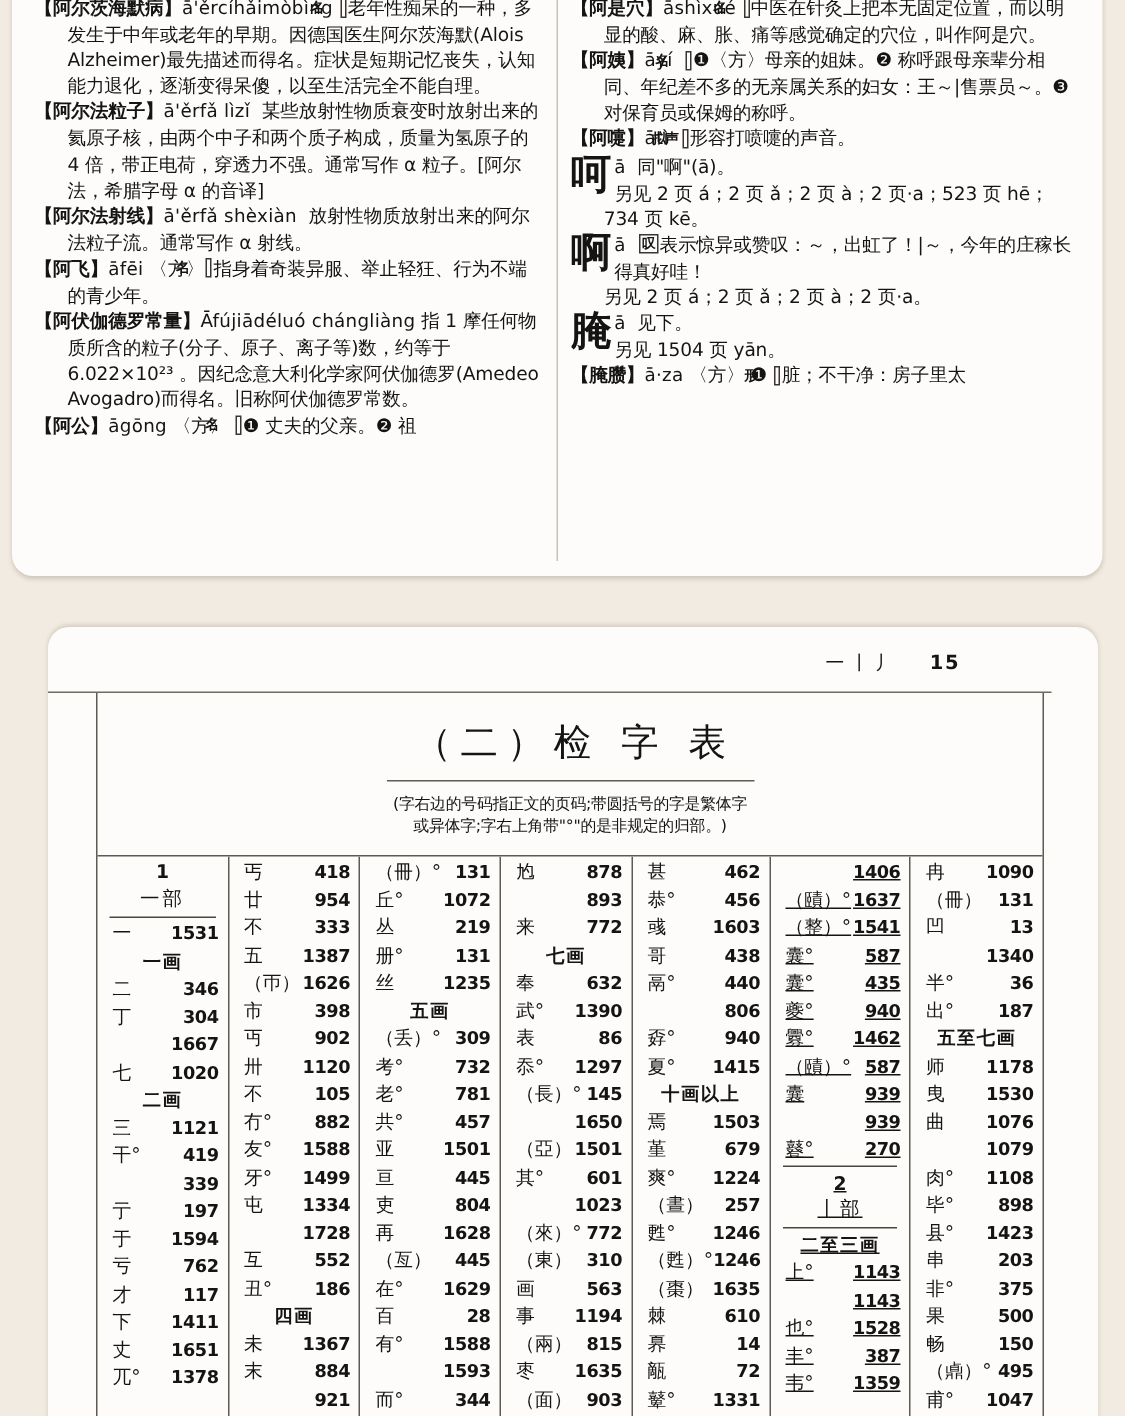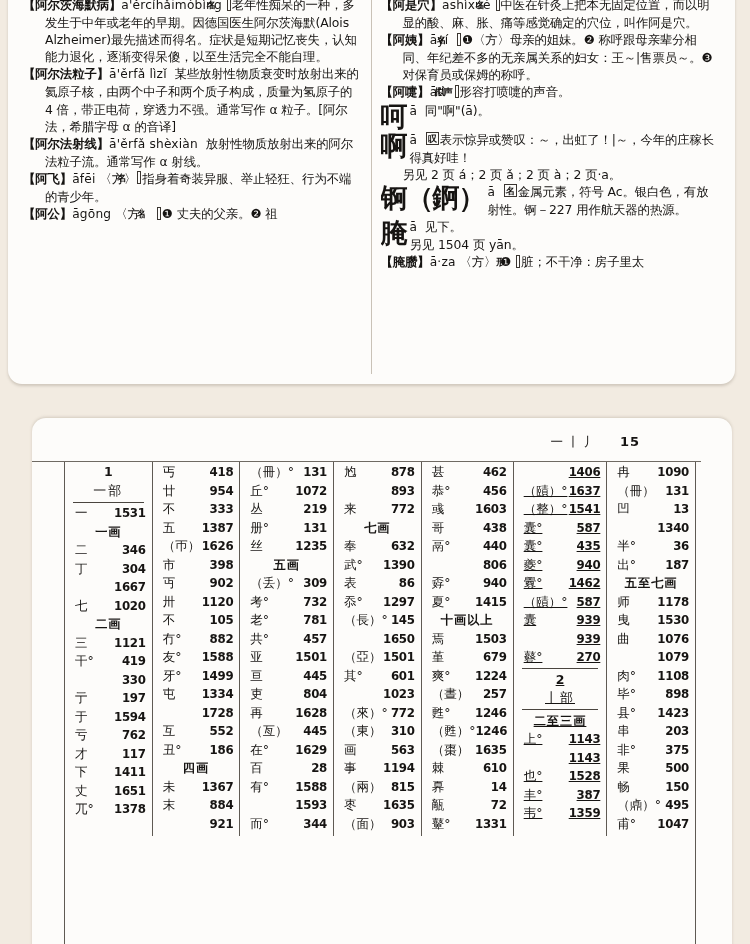--- a/index.html
+++ b/index.html
@@ -197,20 +197,23 @@
       </div>
 
       <div class="entry">
         <span class="hw">【阿尔法射线】</span><span class="py">ā'ěrfǎ shèxiàn</span>&nbsp;&nbsp;<span>放射性物质放射出来的阿尔法粒子流。通常写作 α 射线。</span>
       </div>
 
       <div class="entry">
         <span class="hw">【阿飞】</span><span class="py">āfēi</span>&nbsp;<span>〈方〉</span><span class="tag">名</span><span>指身着奇装异服、举止轻狂、行为不端的青少年。</span>
       </div>
 
+      <div class="entry">
+        <span class="hw">【阿伏伽德罗常量】</span><span class="py">Āfújiādéluó chángliàng</span>&nbsp;<span>指 1 摩任何物质所含的粒子(分子、原子、离子等)数，约等于 6.022×10²³ 。因纪念意大利化学家阿伏伽德罗(Amedeo Avogadro)而得名。旧称阿伏伽德罗常数。</span>
+      </div>
 
       <div class="entry">
         <span class="hw">【阿公】</span><span class="py">āgōng</span>&nbsp;<span>〈方〉</span>&nbsp;<span class="tag">名</span><span>❶ 丈夫的父亲。❷ 祖</span>
       </div>
 
     </div>
 
     <div class="dict-col right">
 
       <div class="entry">
@@ -223,36 +226,31 @@
 
       <div class="entry">
         <span class="hw">【阿嚏】</span><span class="py">ātì</span>&nbsp;&nbsp;<span class="tag">拟声</span><span>形容打喷嚏的声音。</span>
       </div>
 
       <div class="entry big-entry">
         <span class="big-char">呵</span>
         <div class="body">
           <span class="py">ā</span>&nbsp;&nbsp;<span>同"啊"(ā)。</span>
         </div>
+        <div class="indent2">另见 2 页 á；2 页 ǎ；2 页 à；2 页·a；523 页 hē；734 页 kē。</div>
       </div>
 
       <div class="entry big-entry">
         <span class="big-char">啊</span>
         <div class="body">
           <span class="py">ā</span>&nbsp;&nbsp;<span class="tag">叹</span><span>表示惊异或赞叹：～，出虹了！|～，今年的庄稼长得真好哇！</span>
         </div>
         <div class="indent2">另见 2 页 á；2 页 ǎ；2 页 à；2 页·a。</div>
       </div>
 
-      <div class="entry big-entry">
-        <span class="big-char">锕（錒）</span>
-        <div class="body">
-          <span class="py">ā</span>&nbsp;&nbsp;<span class="tag">名</span><span>金属元素，符号 Ac。银白色，有放射性。锕－227 用作航天器的热源。</span>
-        </div>
-      </div>
 
       <div class="entry big-entry">
         <span class="big-char">腌</span>
         <div class="body">
           <span class="py">ā</span>&nbsp;&nbsp;<span>见下。</span>
         </div>
         <div class="indent2">另见 1504 页 yān。</div>
       </div>
 
       <div class="entry">
@@ -265,20 +263,26 @@
 
 <div id="bottom-page">
 
   <div id="page-header">
     <span class="radicals">一丨丿</span><span class="pgno">15</span>
   </div>
   <div id="header-rule"></div>
 
   <div id="table-frame">
 
+    <div id="title-block">
+      <div class="big-title">（二）检 字 表</div>
+      <div id="title-rule"></div>
+      <div class="note">(字右边的号码指正文的页码;带圆括号的字是繁体字</div>
+      <div class="note">或异体字;字右上角带"°"的是非规定的归部。)</div>
+    </div>
 
     <div id="grid">
         <div class="gcol c1">
           <div class="gr radnum">1</div>
           <div class="gr radname">一部</div>
           <div class="rule-line"></div>
           <div class="gr">
             <span class="ch">一</span>
             <span class="pg">1531</span>
           </div>
@@ -303,21 +307,21 @@
           <div class="gr">
             <span class="ch">三</span>
             <span class="pg">1121</span>
           </div>
           <div class="gr">
             <span class="ch">干°</span>
             <span class="pg">419</span>
           </div>
           <div class="gr">
             <span class="ch"></span>
-            <span class="pg">330</span>
+            <span class="pg">339</span>
           </div>
           <div class="gr">
             <span class="ch">亍</span>
             <span class="pg">197</span>
           </div>
           <div class="gr">
             <span class="ch">于</span>
             <span class="pg">1594</span>
           </div>
           <div class="gr">

